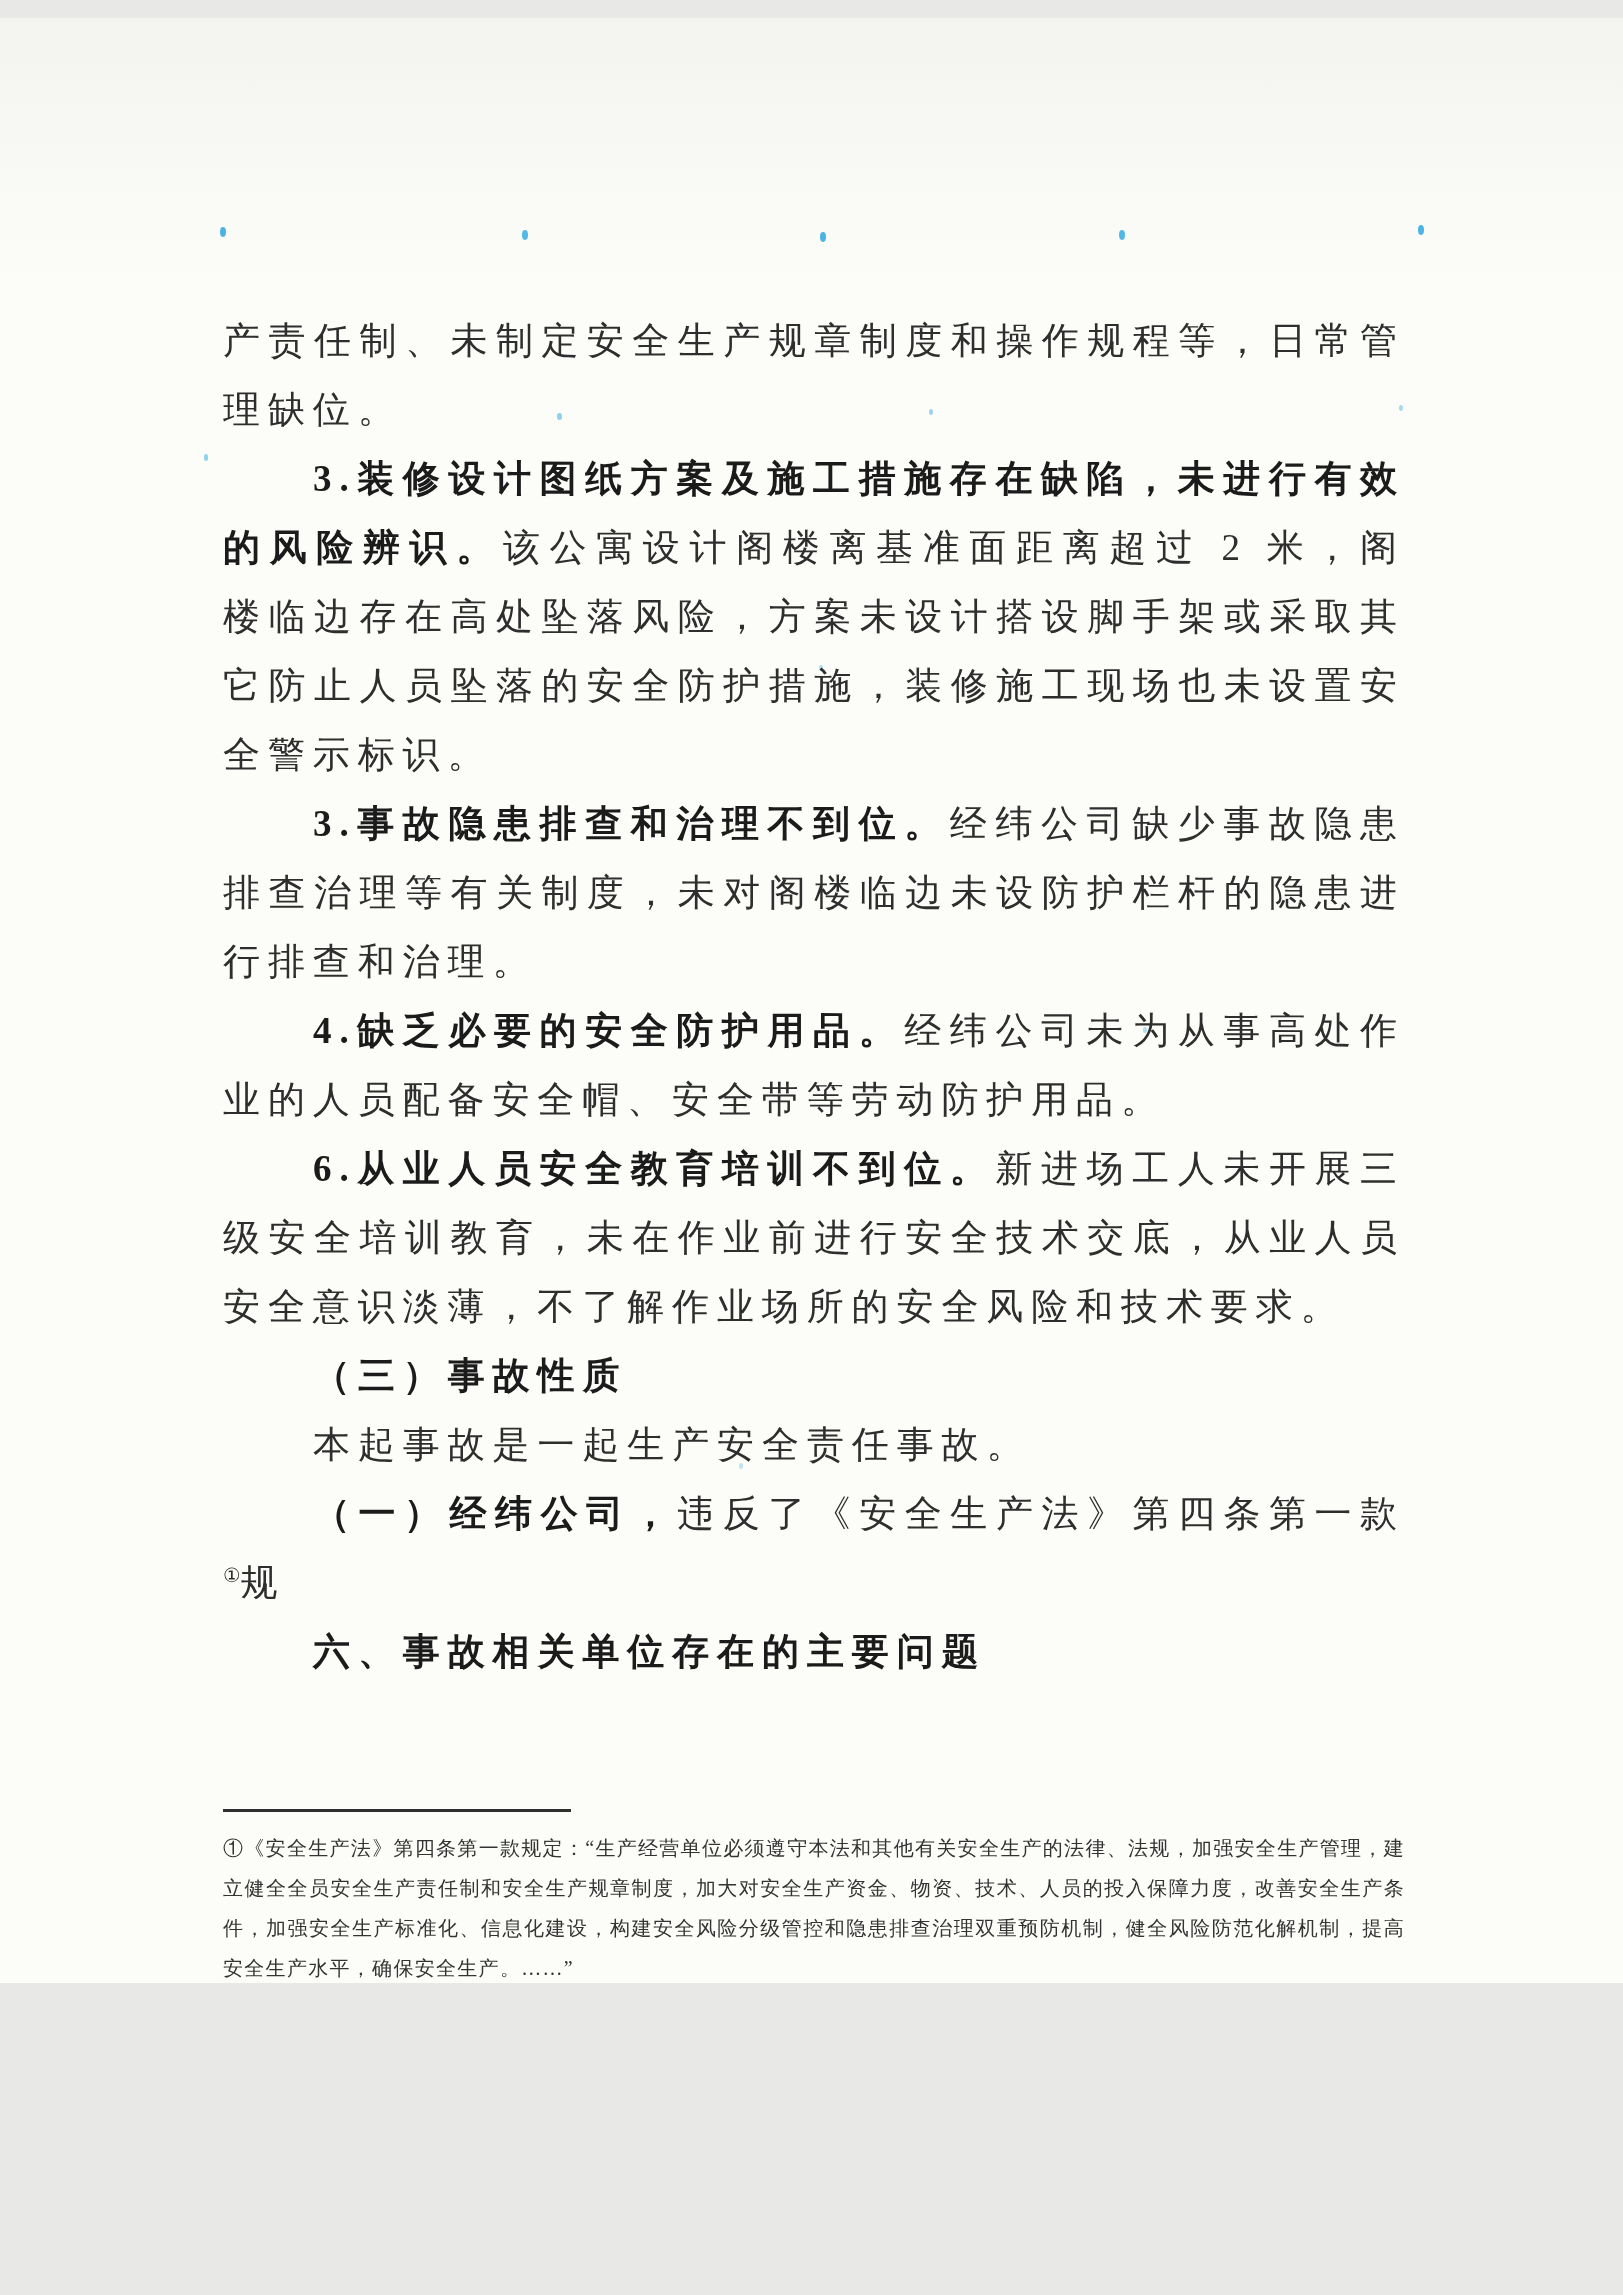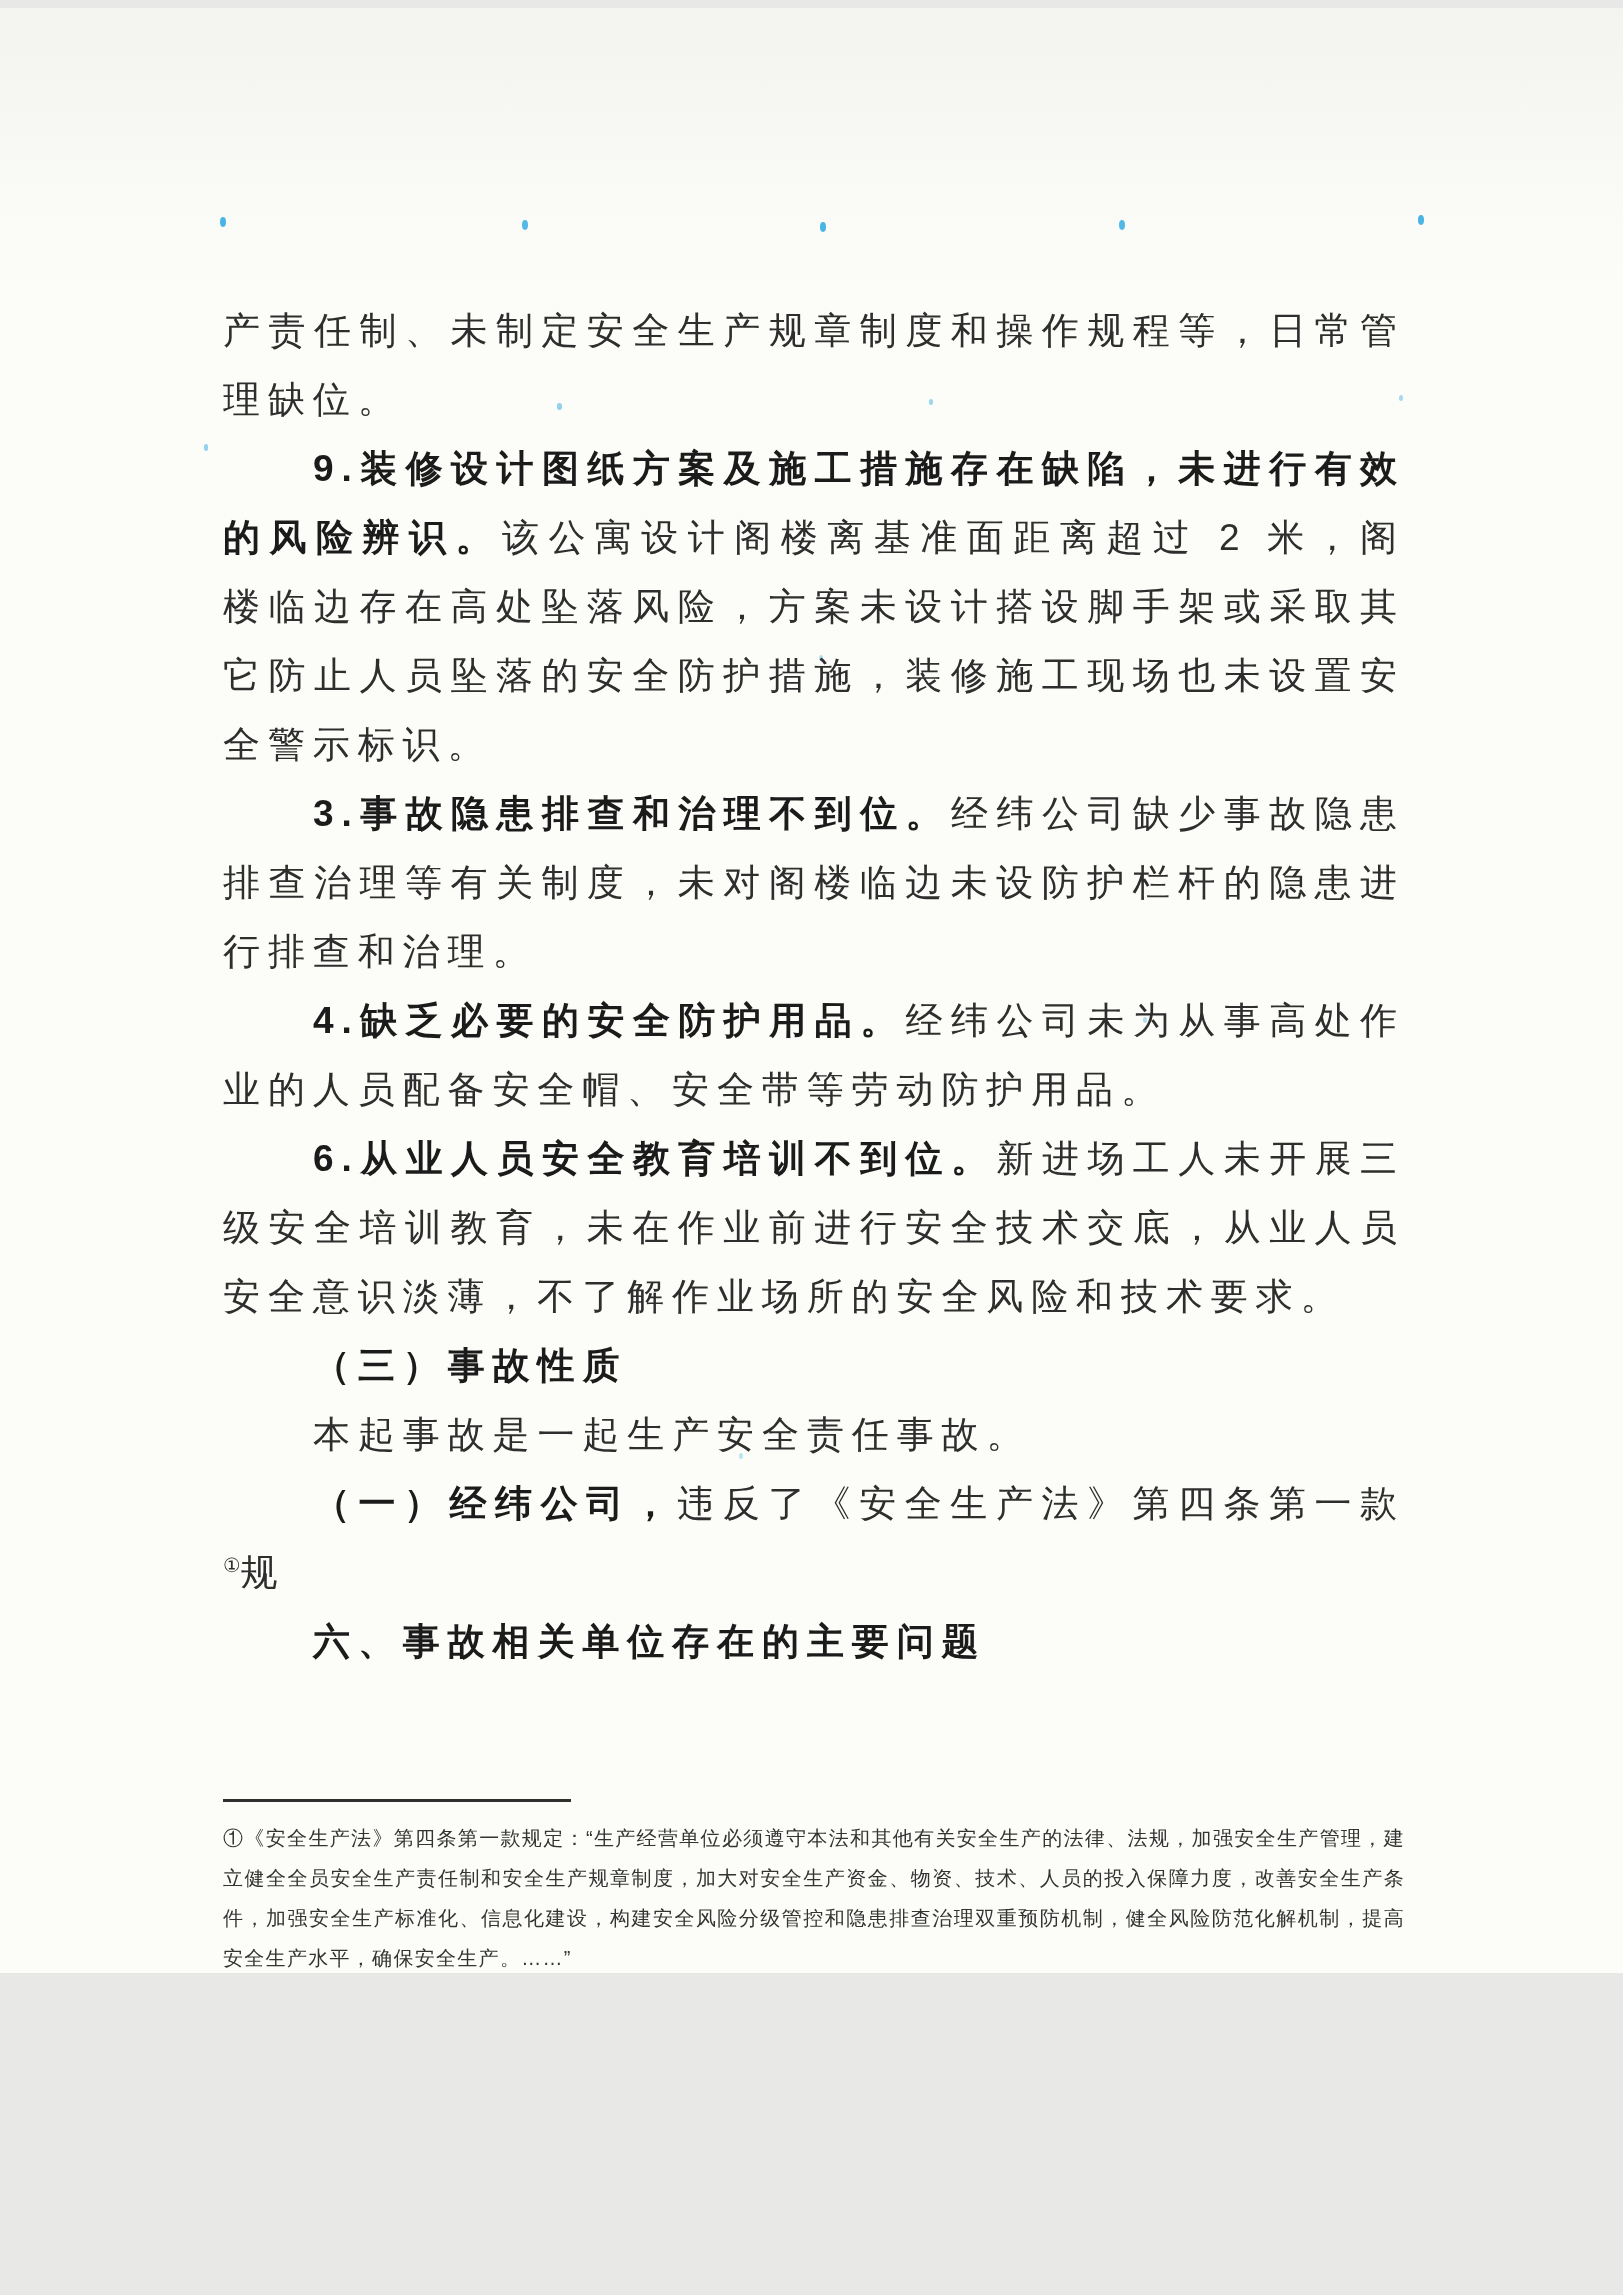--- a/index.html
+++ b/index.html
@@ -1,23 +1,23 @@
 <!DOCTYPE html>
 <html style="font-size:10.5px"><head>
 <meta charset="utf-8">
 <style>
   html, body { margin: 0; padding: 0; background: #e8e8e6; }
   .page {
     position: relative;
     width: 1623px;
     height: 1965px;
-    margin: 8px auto;
+    margin: 18px auto;
     background: linear-gradient(180deg, #f3f3f0 0px, #f9f9f6 170px, #fcfcf9 275px, #fcfcf9 100%);
     overflow: hidden;
-    font-family: Liberation Sans, sans-serif;
+    font-family: Liberation Serif, serif;
   }
   .body-text {
     position: absolute;
     left: 223px;
     top: 288px;
     width: 1182px;
     font-size: 37px;
     line-height: 69px;
     letter-spacing: 7.9px;
     text-align: justify;
@@ -81,21 +81,21 @@
       <div class="scan-dot" style="left: 204px; top: 436px; width: 3.9px; height: 6.5px; opacity: 0.5; background: rgb(42, 167, 226);"></div>
       <div class="scan-dot" style="left: 557px; top: 395px; width: 4.6px; height: 6.5px; opacity: 0.5; background: rgb(42, 167, 226);"></div>
       <div class="scan-dot" style="left: 929px; top: 391px; width: 3.9px; height: 5.9px; opacity: 0.45; background: rgb(42, 167, 226);"></div>
       <div class="scan-dot" style="left: 1399px; top: 387px; width: 3.9px; height: 5.9px; opacity: 0.4; background: rgb(42, 167, 226);"></div>
       <div class="scan-dot" style="left: 819px; top: 647px; width: 3.9px; height: 5.9px; opacity: 0.35; background: rgb(42, 167, 226);"></div>
       <div class="scan-dot" style="left: 1143px; top: 1009px; width: 3.9px; height: 5.9px; opacity: 0.35; background: rgb(42, 167, 226);"></div>
       <div class="scan-dot" style="left: 739px; top: 1445px; width: 3.9px; height: 5.9px; opacity: 0.3; background: rgb(42, 167, 226);"></div>
     </div>
   <div class="body-text">
       <p><span>产责任制、未制定安全生产规章制度和操作规程等，日常管理缺位。</span></p>
-      <p style="text-indent: 90px;"><span class="b">9.装修设计图纸方案及施工措施存在缺陷，未进行有效的风险辨识。</span><span>该公寓设计阁楼离基准面距离超过 2 米，阁楼临边存在高处坠落风险，方案未设计搭设脚手架或采取其它防止人员坠落的安全防护措施，装修施工现场也未设置安全警示标识。</span></p>
+      <p style="text-indent: 90px;"><span class="b">3.装修设计图纸方案及施工措施存在缺陷，未进行有效的风险辨识。</span><span>该公寓设计阁楼离基准面距离超过 2 米，阁楼临边存在高处坠落风险，方案未设计搭设脚手架或采取其它防止人员坠落的安全防护措施，装修施工现场也未设置安全警示标识。</span></p>
       <p style="text-indent: 90px;"><span class="b">3.事故隐患排查和治理不到位。</span><span>经纬公司缺少事故隐患排查治理等有关制度，未对阁楼临边未设防护栏杆的隐患进行排查和治理。</span></p>
       <p style="text-indent: 90px;"><span class="b">4.缺乏必要的安全防护用品。</span><span>经纬公司未为从事高处作业的人员配备安全帽、安全带等劳动防护用品。</span></p>
       <p style="text-indent: 90px;"><span class="b">6.从业人员安全教育培训不到位。</span><span>新进场工人未开展三级安全培训教育，未在作业前进行安全技术交底，从业人员安全意识淡薄，不了解作业场所的安全风险和技术要求。</span></p>
       <p style="text-indent: 90px;"><span class="b">（三）事故性质</span></p>
       <p style="text-indent: 90px;"><span>本起事故是一起生产安全责任事故。</span></p>
       <p style="text-indent: 90px;"><span class="b">（一）经纬公司，</span><span>违反了《安全生产法》第四条第一款</span><span class="sup">①</span><span>规</span></p>
       <p style="text-indent: 90px;"><span class="b">六、事故相关单位存在的主要问题</span></p>
     </div>
   <div class="footnote-sep"></div>
   <div class="footnote">

